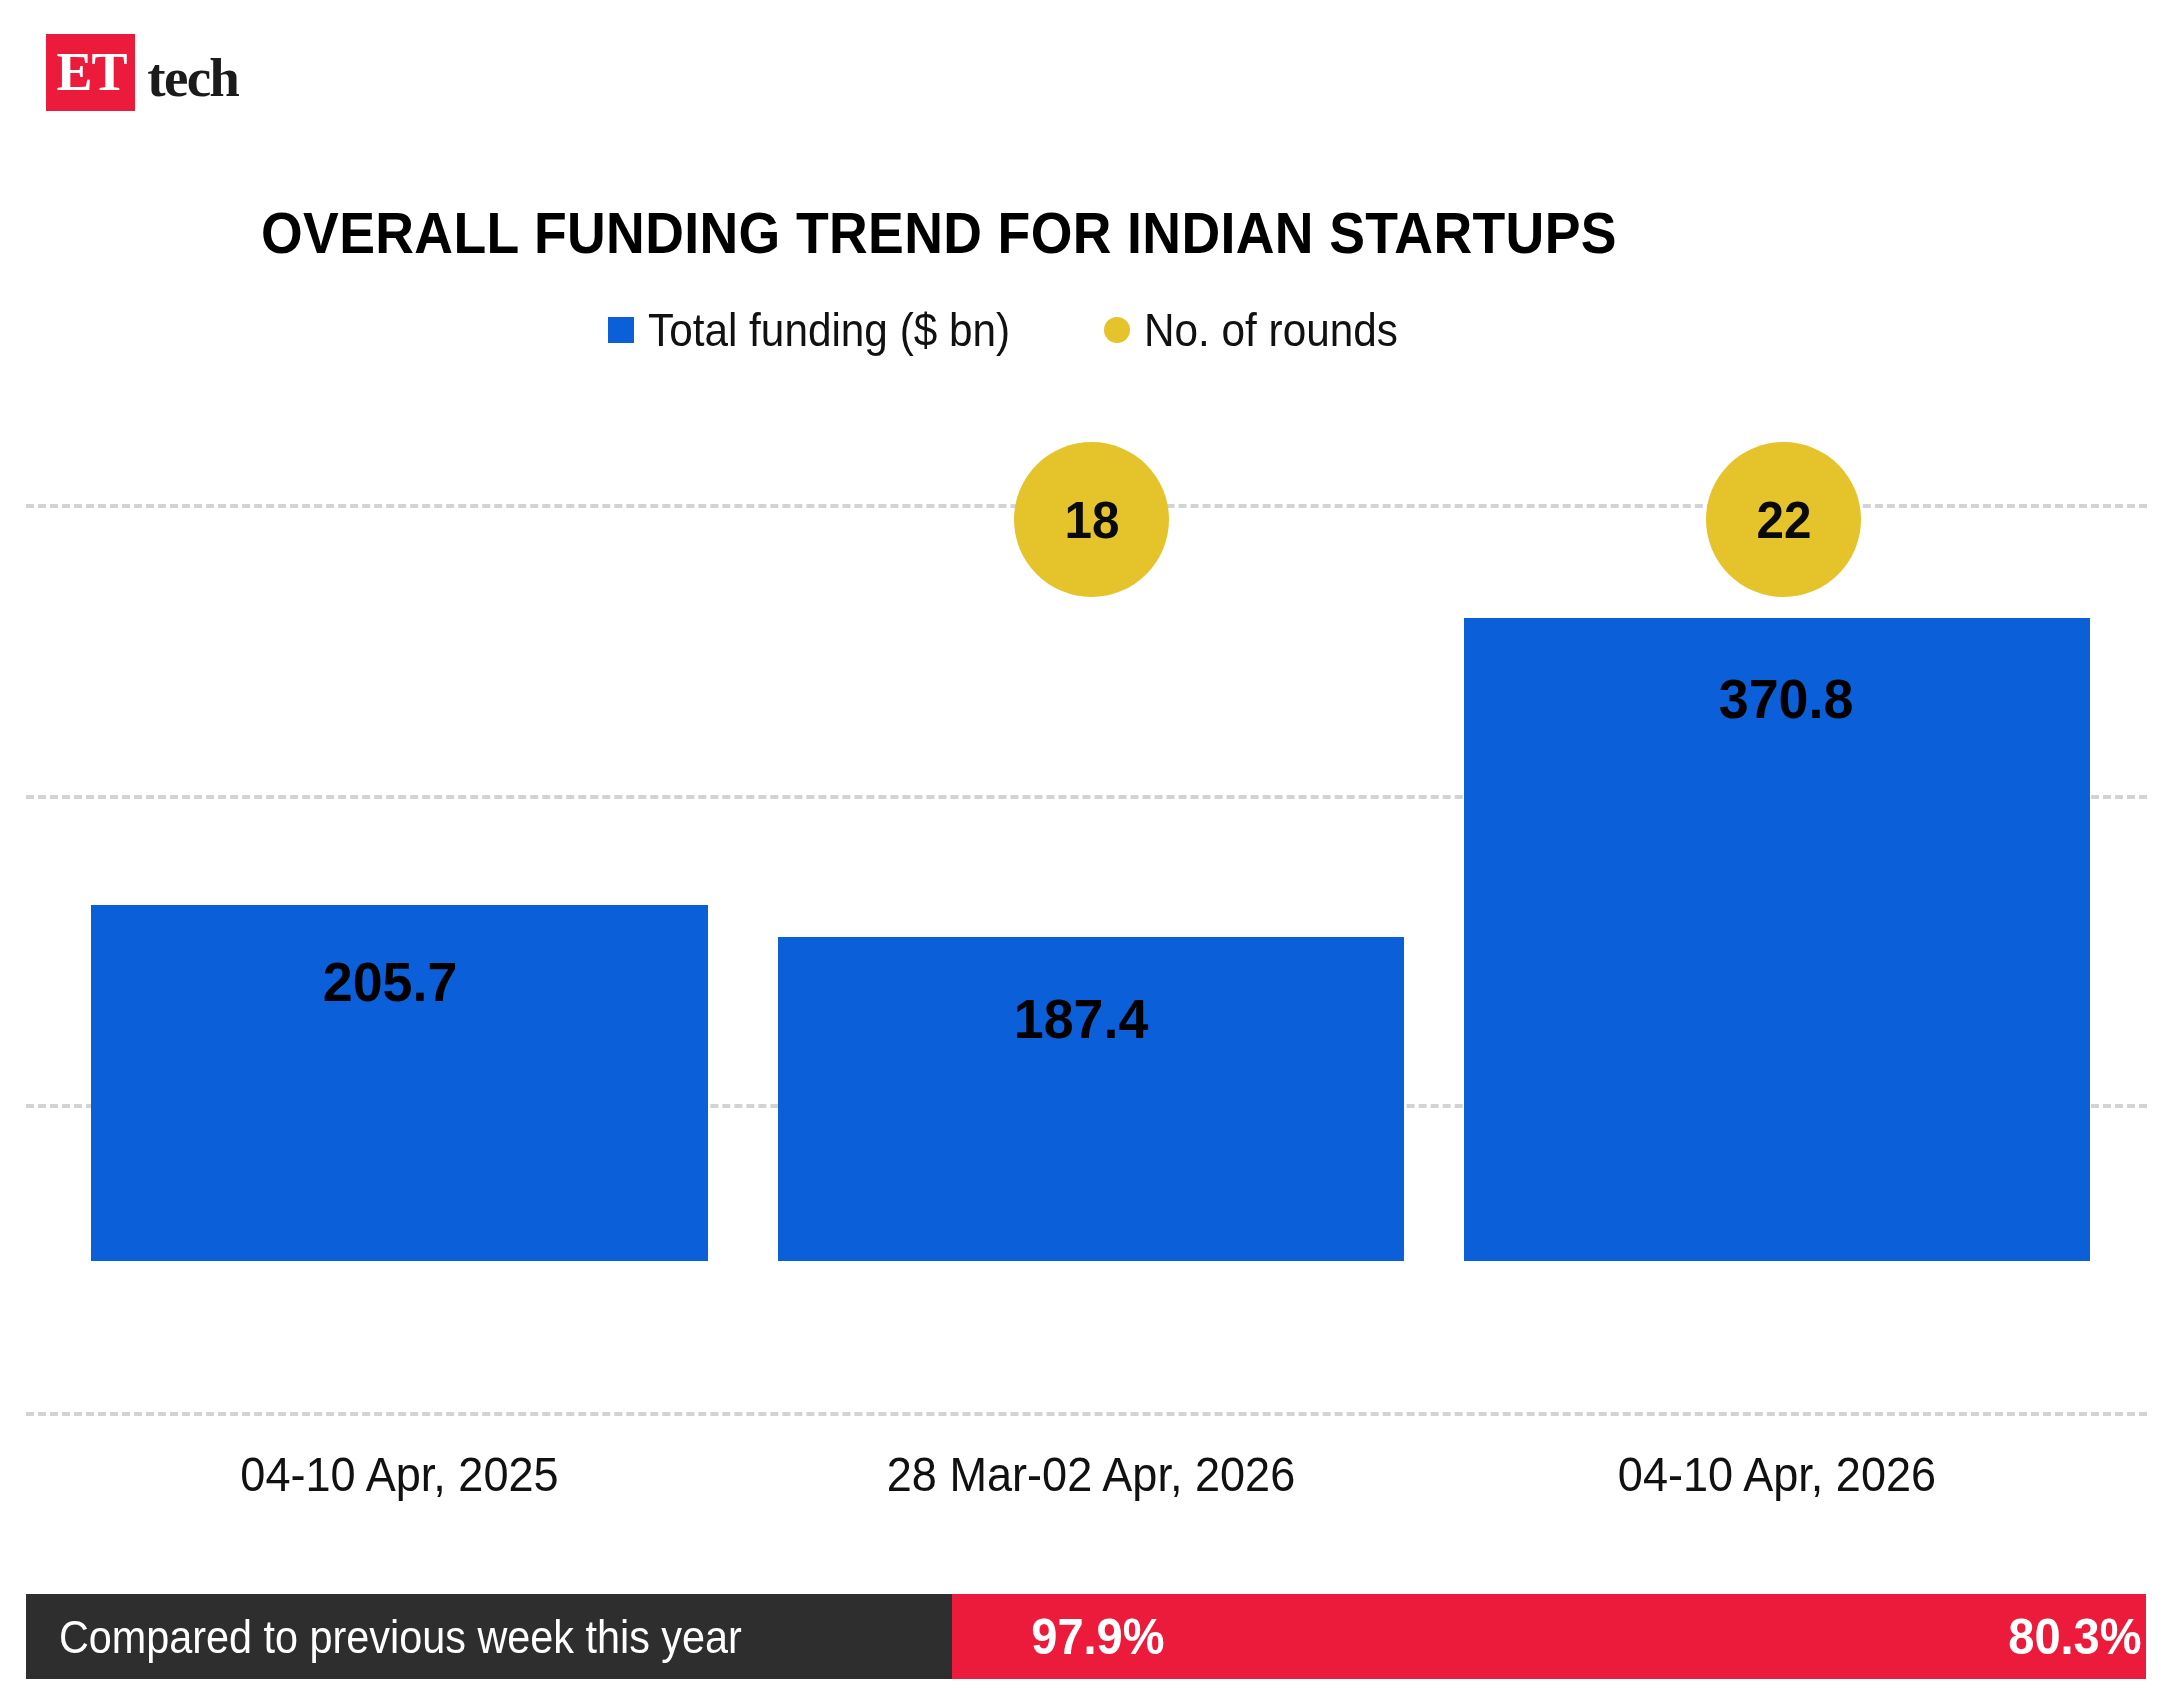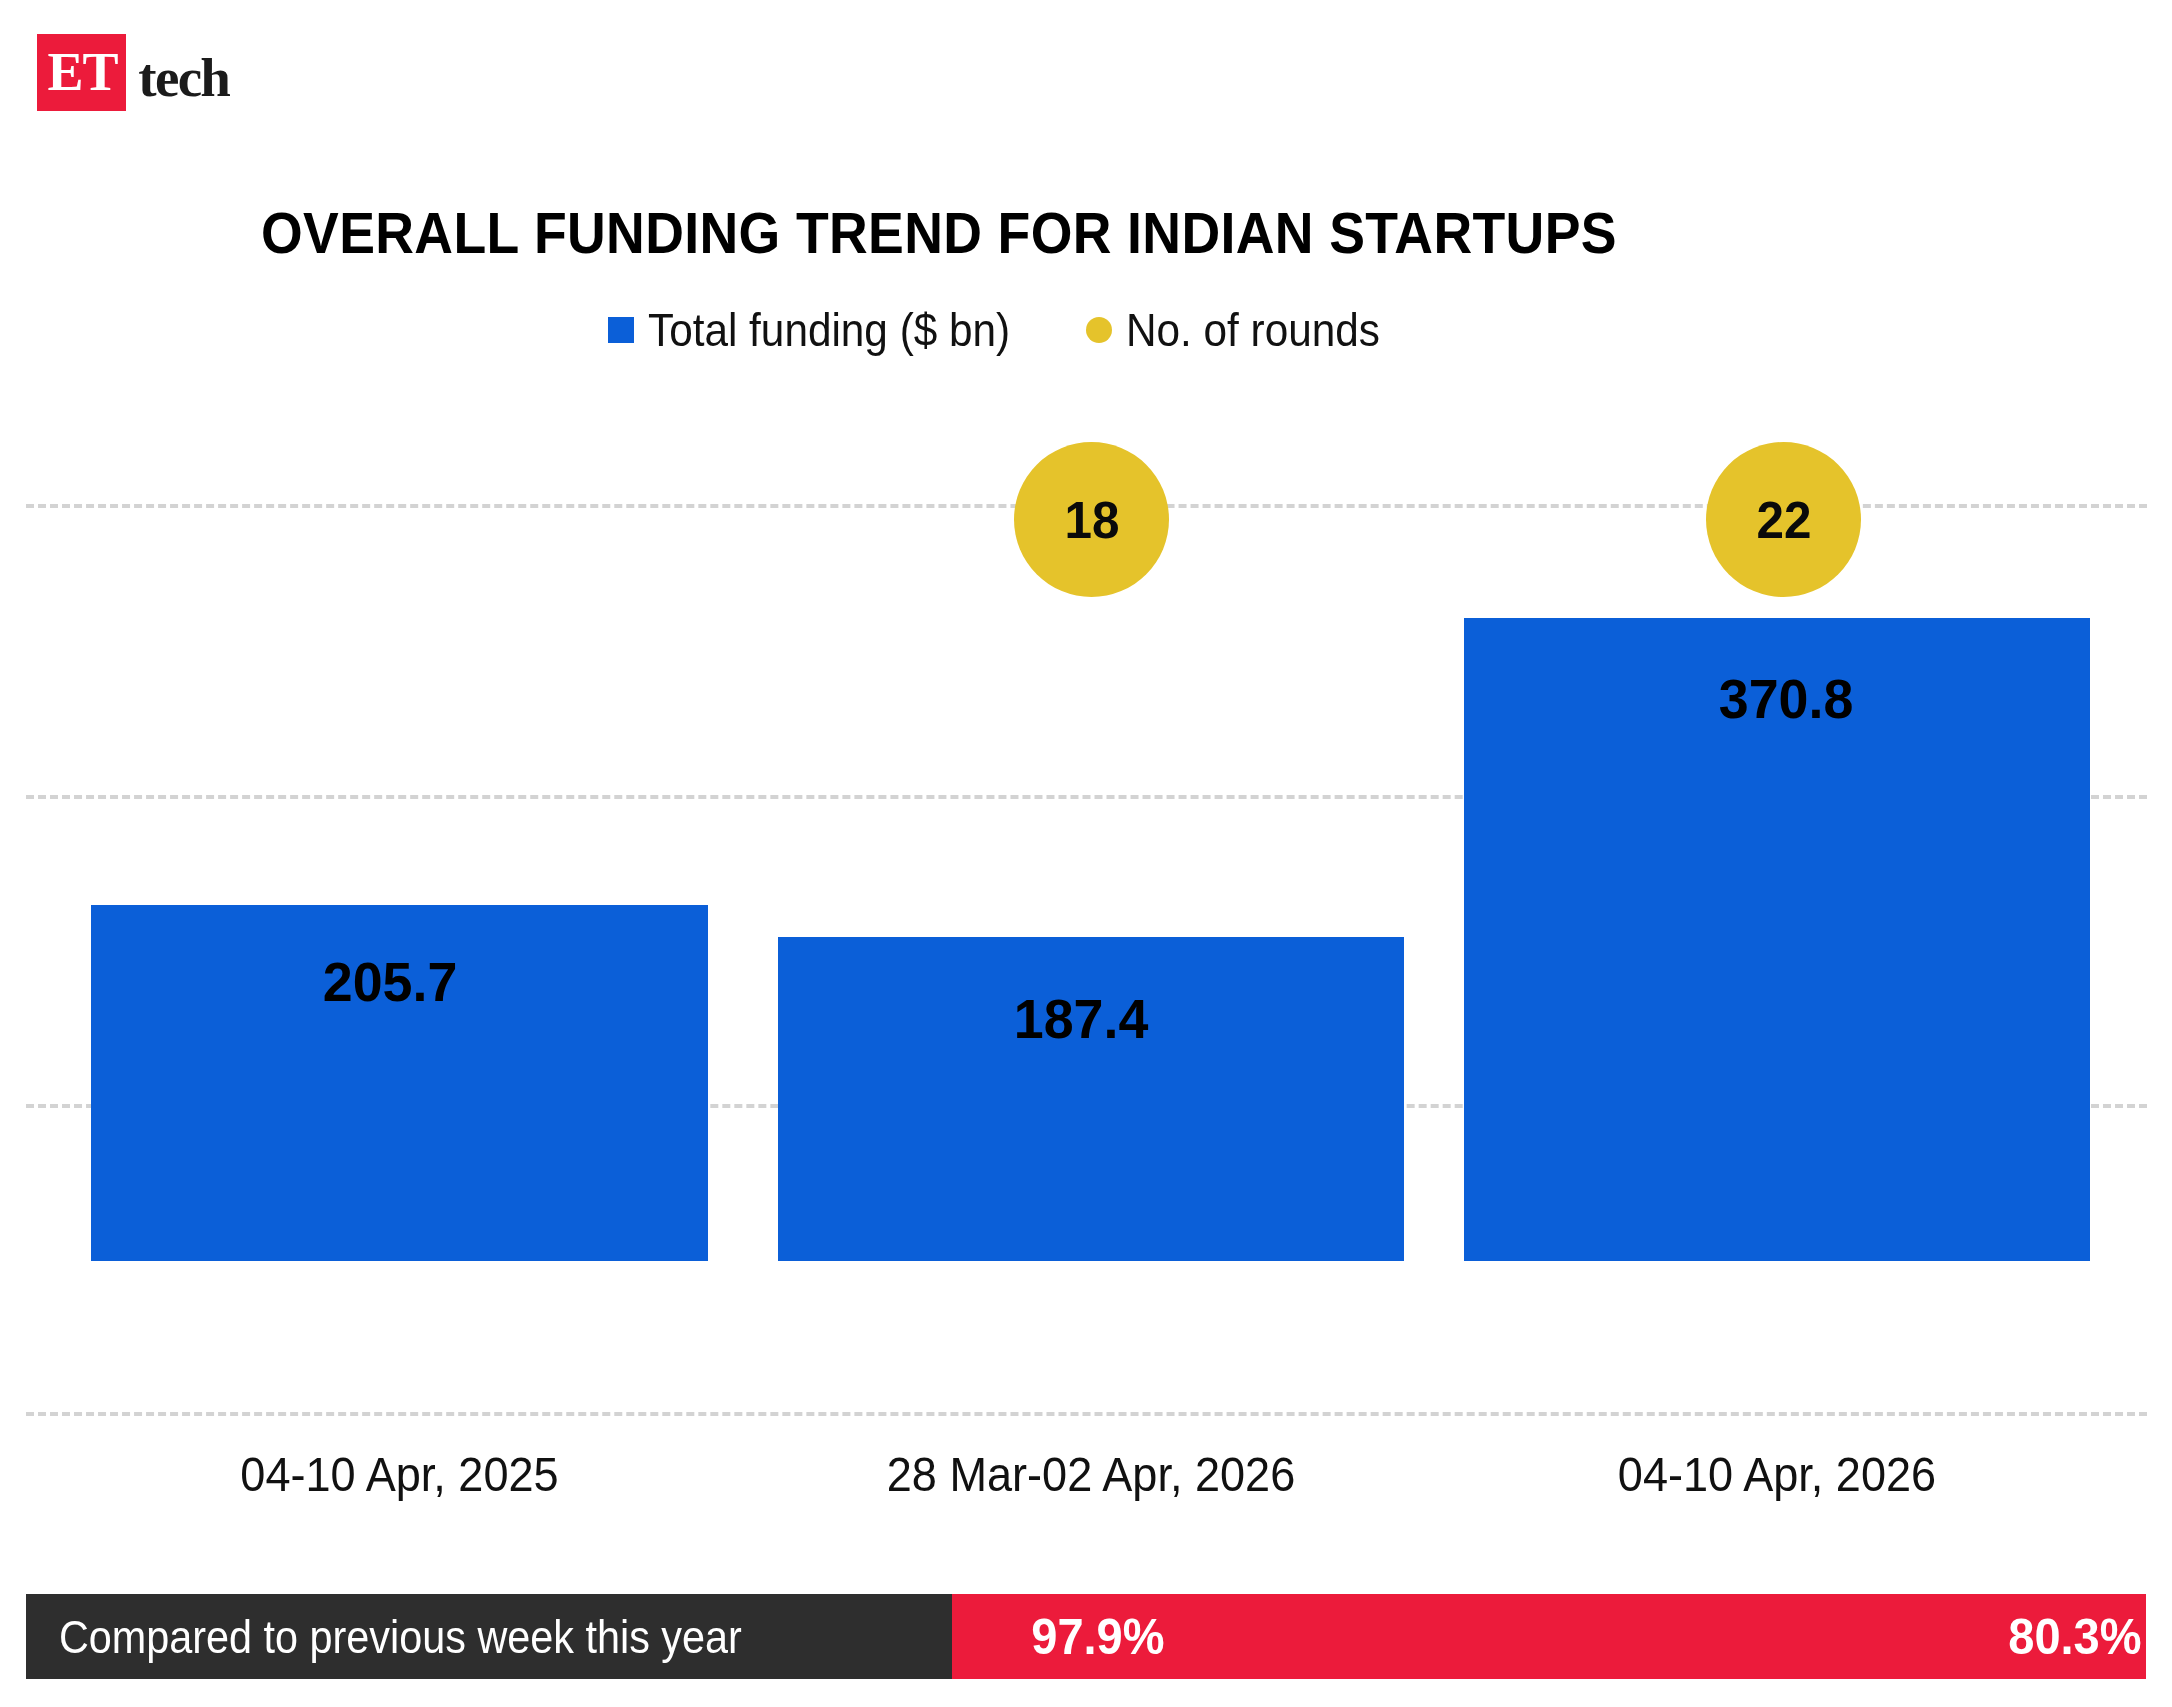--- a/index.html
+++ b/index.html
@@ -12,21 +12,21 @@
     height: 1708px;
     font-family: "Liberation Sans", sans-serif;
     -webkit-font-smoothing: antialiased;
     overflow: hidden;
     position: relative;
   }
 
   
   .logo-wrap {
     position: absolute;
-    left: 37px;
+    left: 46px;
     top: 31px;
     display: flex;
     align-items: center;
     height: 83px;
   }
   .logo-et {
     background: #EC1B3B;
     color: #ffffff;
     font-family: "Liberation Serif", serif;
     font-weight: 700;
@@ -64,21 +64,21 @@
     white-space: nowrap;
   }
 
   
   .legend {
     position: absolute;
     left: 608px;
     top: 306px;
     display: flex;
     align-items: center;
-    gap: 36px;
+    gap: 54px;
     white-space: nowrap;
   }
   .legend-item {
     display: flex;
     align-items: center;
     gap: 14px;
   }
   .legend-swatch-square {
     width: 26px;
     height: 26px;

